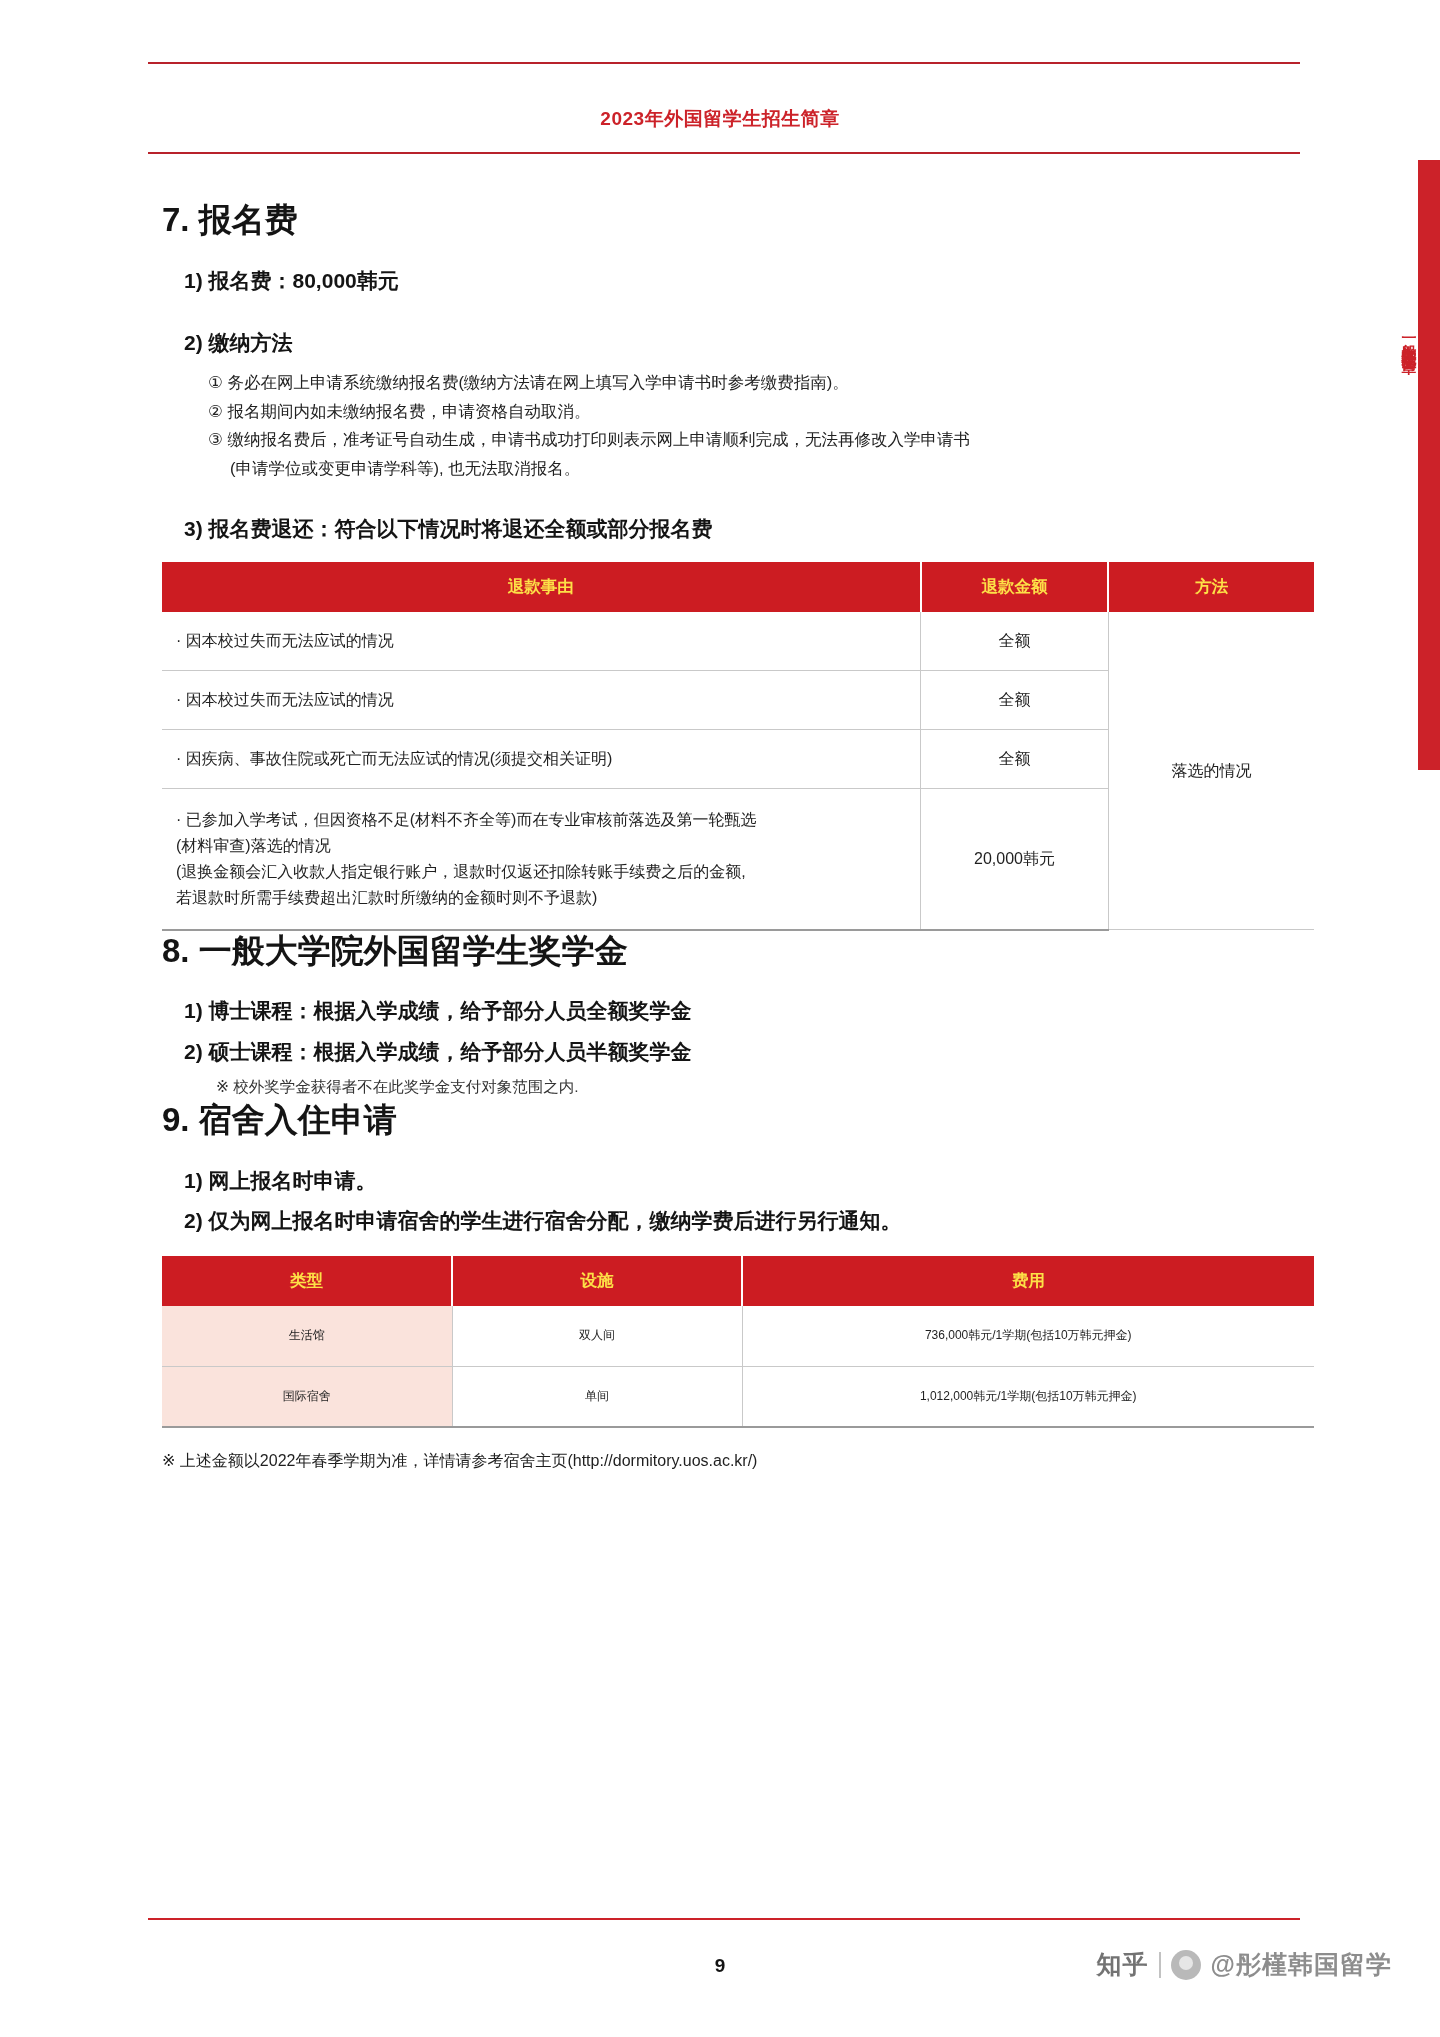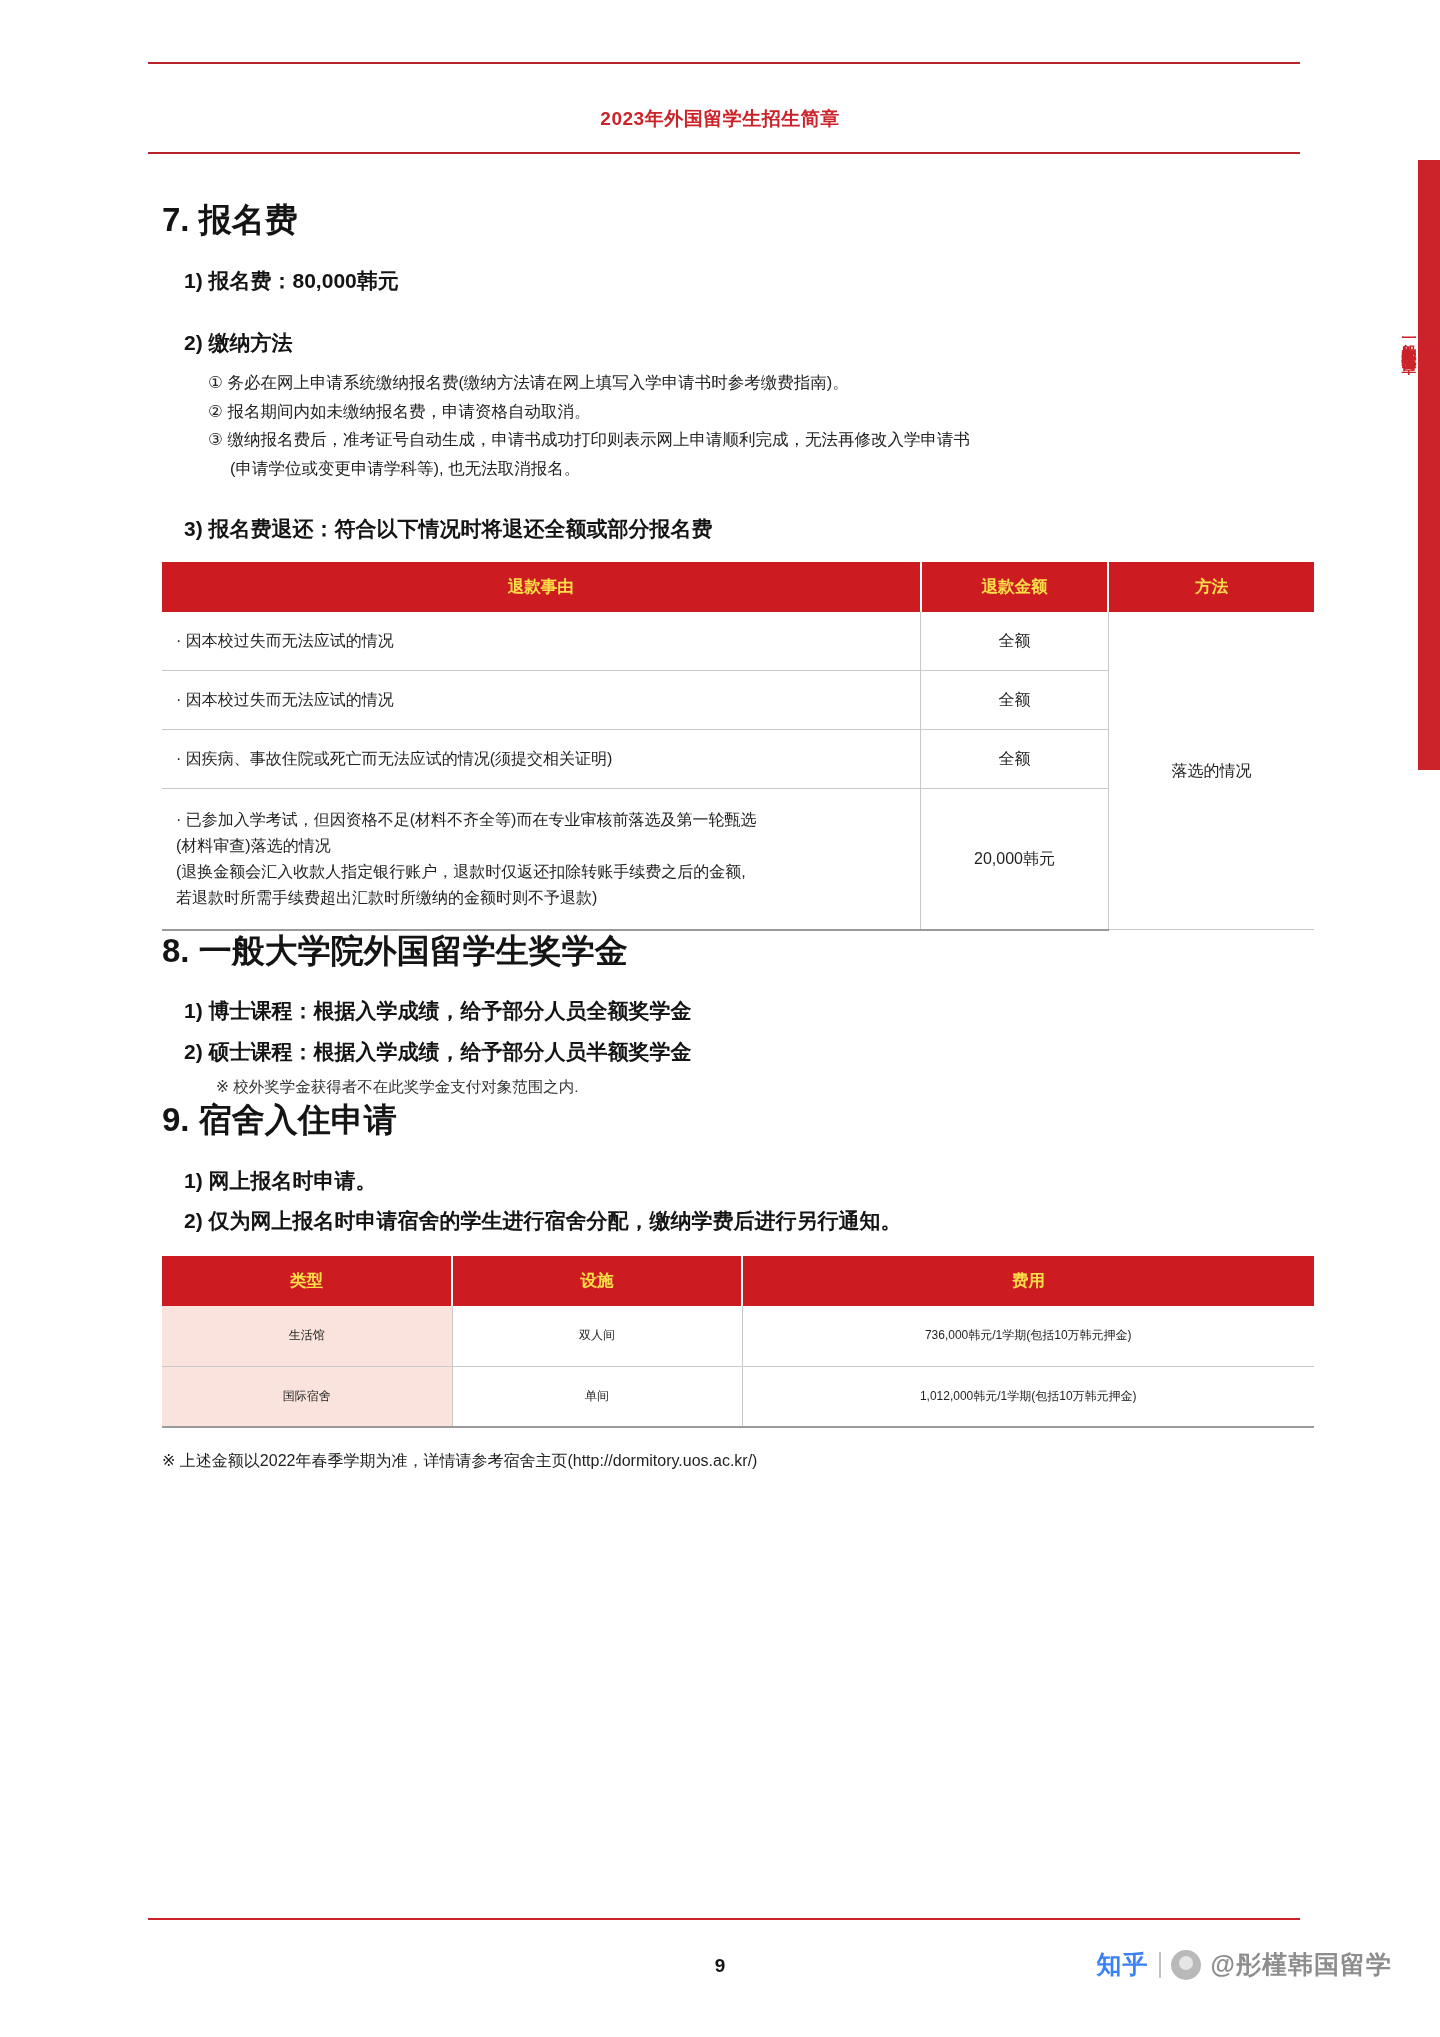--- a/index.html
+++ b/index.html
@@ -220,21 +220,21 @@
     right: 48px;
     top: 1948px;
     display: flex;
     align-items: center;
     gap: 10px;
     color: #8d8d8d;
     font-size: 25px;
     font-weight: 700;
     letter-spacing: 1px;
   }
-  .watermark .zhihu { color: #3b82f6; }
+  .watermark .zhihu { color: #737373; }
   .watermark .sep {
     width: 2px;
     height: 26px;
     background: #c2c2c2;
     display: inline-block;
   }
   .watermark .avatar {
     width: 30px;
     height: 30px;
     border-radius: 50%;

